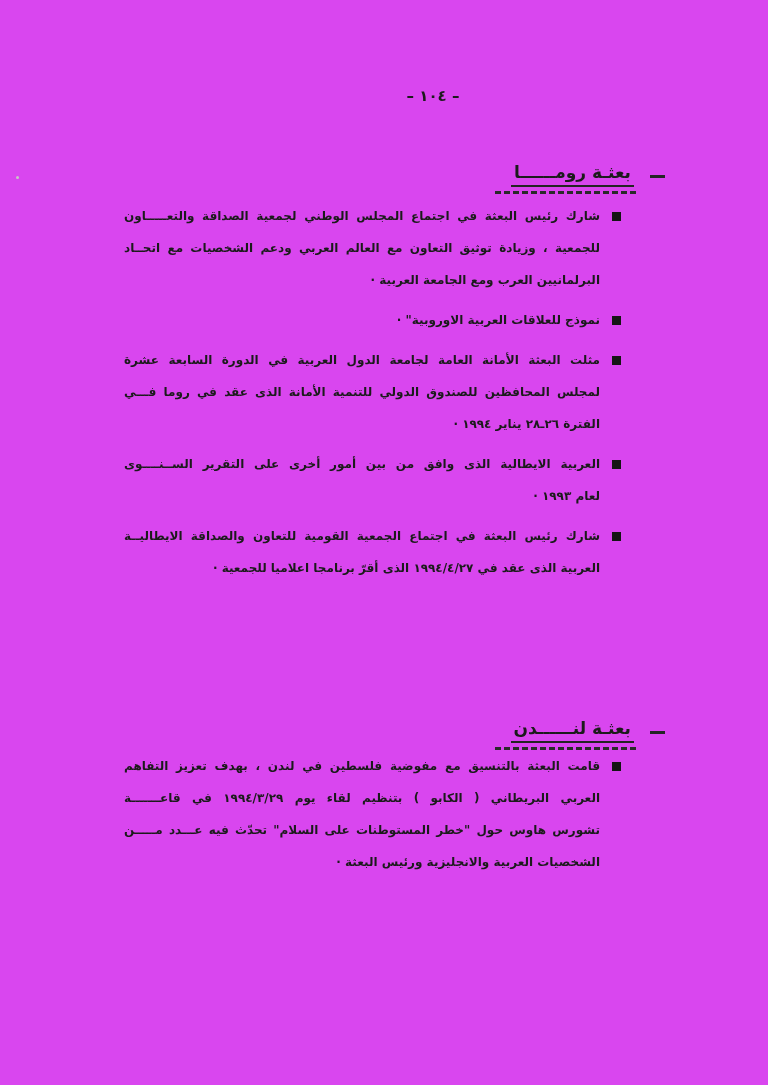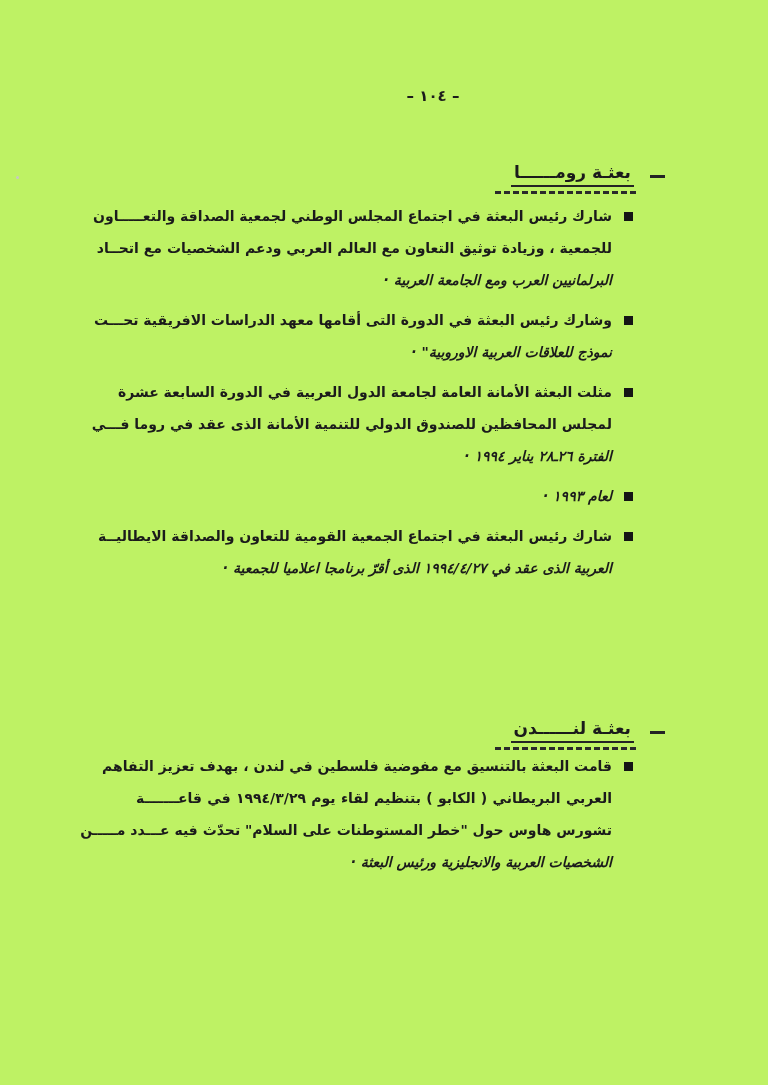--- a/index.html
+++ b/index.html
@@ -1,21 +1,21 @@
 <!DOCTYPE html>
 <html lang="ar" dir="rtl"><head>
 <meta charset="utf-8">
 <style>
   html, body { margin: 0; padding: 0; }
   body { background: #ffffff; }
   .page {
     position: relative;
     width: 768px;
     height: 1085px;
-    background: #bef264;
+    background: #d946ef;
     font-family: "DejaVu Sans", sans-serif;
     color: #1b1b1b;
     font-weight: 700;
     direction: rtl;
     overflow: hidden;
   }
   .page-number {
     position: absolute;
     top: 87px;
     left: 394px;
@@ -50,23 +50,23 @@
   .h-text::after {
     content: "";
     position: absolute;
     right: -2px;
     left: -16px;
     bottom: -9px;
     border-bottom: 3px dashed #2a2a2a;
   }
   .list {
     position: absolute;
-    right: 156px;
+    right: 168px;
     width: 476px;
-    font-size: 14px;
+    font-size: 12px;
     line-height: 32px;
   }
   .item {
     position: relative;
     margin-bottom: 8px;
   }
   .bullet {
     position: absolute;
     right: -21px;
     top: 12px;
@@ -77,21 +77,20 @@
   .line {
     text-align: justify;
     text-align-last: justify;
     text-justify: inter-word;
     white-space: nowrap;
   }
   .line.last {
     text-align: center;
     text-align-last: right;
     white-space: normal;
-    font-style: italic;
   }
   .artifact {
     position: absolute;
     left: 16px;
     top: 176px;
     width: 3px;
     height: 3px;
     border-radius: 50%;
     background: #c8c8c4;
   }
@@ -114,33 +113,33 @@
 
     <div class="item">
       <span class="bullet"></span>
       <div class="line">شارك رئيس البعثة في اجتماع المجلس الوطني لجمعية الصداقة والتعـــــاون</div>
       <div class="line">للجمعية ، وزيادة توثيق التعاون مع العالم العربي ودعم الشخصيات مع اتحــاد</div>
       <div class="line last">البرلمانيين العرب ومع الجامعة العربية ·</div>
     </div>
 
     <div class="item">
       <span class="bullet"></span>
-      <div class="line">وشارك رئيس البعثة في الدورة التى أقامها معهد الدراسات الافريقية تحـــت</div>
       <div class="line last">نموذج للعلاقات العربية الاوروبية" ·</div>
     </div>
 
     <div class="item">
       <span class="bullet"></span>
       <div class="line">مثلت البعثة الأمانة العامة لجامعة الدول العربية في الدورة السابعة عشرة</div>
       <div class="line">لمجلس المحافظين للصندوق الدولي للتنمية الأمانة الذى عقد في روما فـــي</div>
       <div class="line last">الفترة ٢٦ـ٢٨ يناير ١٩٩٤ ·</div>
     </div>
 
     <div class="item">
       <span class="bullet"></span>
+      <div class="line">العربية الايطالية الذى وافق من بين أمور أخرى على التقرير الســنــــوى</div>
       <div class="line last">لعام ١٩٩٣ ·</div>
     </div>
 
     <div class="item">
       <span class="bullet"></span>
       <div class="line">شارك رئيس البعثة في اجتماع الجمعية القومية للتعاون والصداقة الايطاليــة</div>
       <div class="line last">العربية الذى عقد في ١٩٩٤/٤/٢٧ الذى أقرّ برنامجا اعلاميا للجمعية ·</div>
     </div>
 
   </div>

